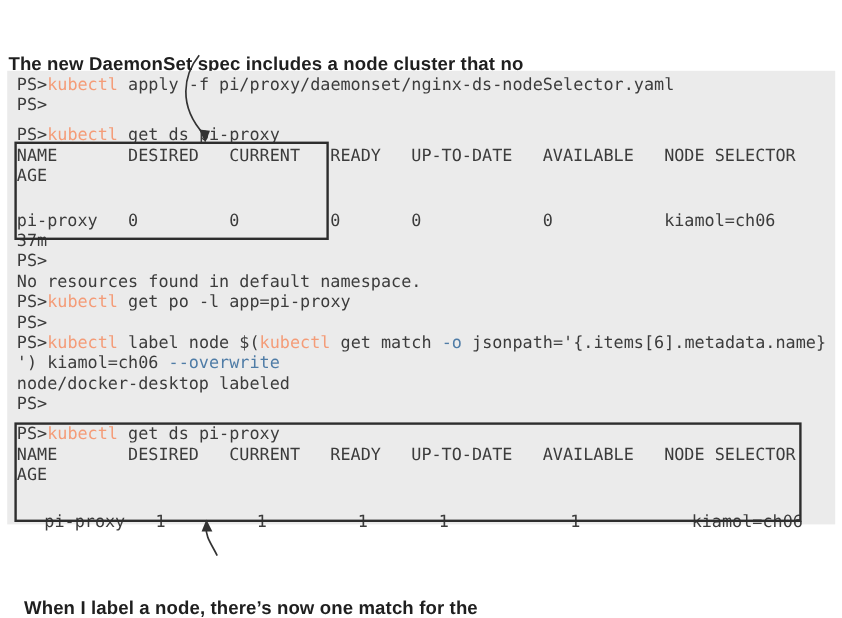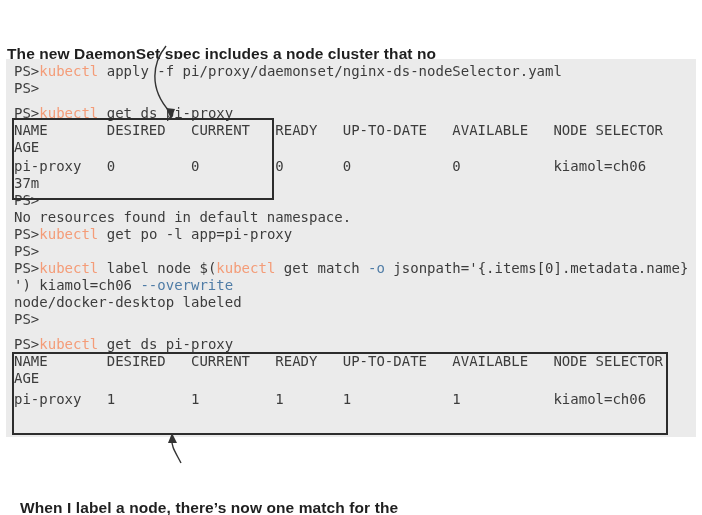--- a/index.html
+++ b/index.html
@@ -46,34 +46,34 @@
   <div>nodes in my cluster match, so the set is scaled down to zero.</div>
 </div>
 
 <div id="terminal">
   <div id="terminal-body">
       <div class="t-line"><span class="seg-default">PS&gt;</span><span class="seg-command">kubectl</span><span class="seg-default"> apply -f pi/proxy/daemonset/nginx-ds-nodeSelector.yaml</span></div>
       <div class="t-line"><span class="seg-default">PS&gt;</span></div>
       <div class="t-line" style="margin-top: 8px;"><span class="seg-default">PS&gt;</span><span class="seg-command">kubectl</span><span class="seg-default"> get ds pi-proxy</span></div>
       <div class="t-line"><span class="seg-default">NAME       DESIRED   CURRENT   READY   UP-TO-DATE   AVAILABLE   NODE SELECTOR</span></div>
       <div class="t-line"><span class="seg-default">AGE</span></div>
-      <div class="t-line" style="margin-top: 2px;"><span class="seg-default">pi-proxy   0         0         0       0            0           kiamol=ch06</span></div>
+      <div class="t-line" style="margin-top: 20px;"><span class="seg-default">pi-proxy   0         0         0       0            0           kiamol=ch06</span></div>
       <div class="t-line"><span class="seg-default">37m</span></div>
       <div class="t-line"><span class="seg-default">PS&gt;</span></div>
       <div class="t-line"><span class="seg-default">No resources found in default namespace.</span></div>
       <div class="t-line"><span class="seg-default">PS&gt;</span><span class="seg-command">kubectl</span><span class="seg-default"> get po -l app=pi-proxy</span></div>
       <div class="t-line"><span class="seg-default">PS&gt;</span></div>
-      <div class="t-line"><span class="seg-default">PS&gt;</span><span class="seg-command">kubectl</span><span class="seg-default"> label node $(</span><span class="seg-command">kubectl</span><span class="seg-default"> get match </span><span class="seg-flag">-o</span><span class="seg-default"> jsonpath='{.items[0].metadata.name}</span></div>
+      <div class="t-line"><span class="seg-default">PS&gt;</span><span class="seg-command">kubectl</span><span class="seg-default"> label node $(</span><span class="seg-command">kubectl</span><span class="seg-default"> get match </span><span class="seg-flag">-o</span><span class="seg-default"> jsonpath='{.items[6].metadata.name}</span></div>
       <div class="t-line"><span class="seg-default">') kiamol=ch06 </span><span class="seg-flag">--overwrite</span></div>
       <div class="t-line"><span class="seg-default">node/docker-desktop labeled</span></div>
       <div class="t-line"><span class="seg-default">PS&gt;</span></div>
       <div class="t-line" style="margin-top: 8px;"><span class="seg-default">PS&gt;</span><span class="seg-command">kubectl</span><span class="seg-default"> get ds pi-proxy</span></div>
       <div class="t-line"><span class="seg-default">NAME       DESIRED   CURRENT   READY   UP-TO-DATE   AVAILABLE   NODE SELECTOR</span></div>
       <div class="t-line"><span class="seg-default">AGE</span></div>
-      <div class="t-line" style="margin-top: 4px;"><span class="seg-default">pi-proxy   1         1         1       1            1           kiamol=ch06</span></div>
+      <div class="t-line" style="margin-top: 22px; text-align: center;"><span class="seg-default">pi-proxy   1         1         1       1            1           kiamol=ch06</span></div>
     </div>
 </div>
 
 <div class="hl-box" id="hl-box-1"></div>
 <div class="hl-box" id="hl-box-2"></div>
 
 <svg id="arrow-layer" viewBox="0 0 702 515" xmlns="http://www.w3.org/2000/svg">
   <g stroke="#333333" fill="none" stroke-width="1.4">
     <path d="M166,46 C153,62 148,88 170,112"></path>
     <polygon points="171,119 166,108 175,109" fill="#333333" stroke="none"></polygon>

